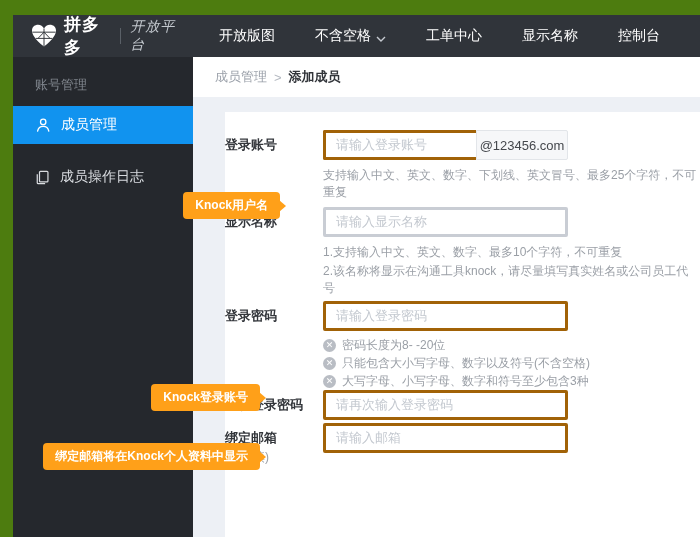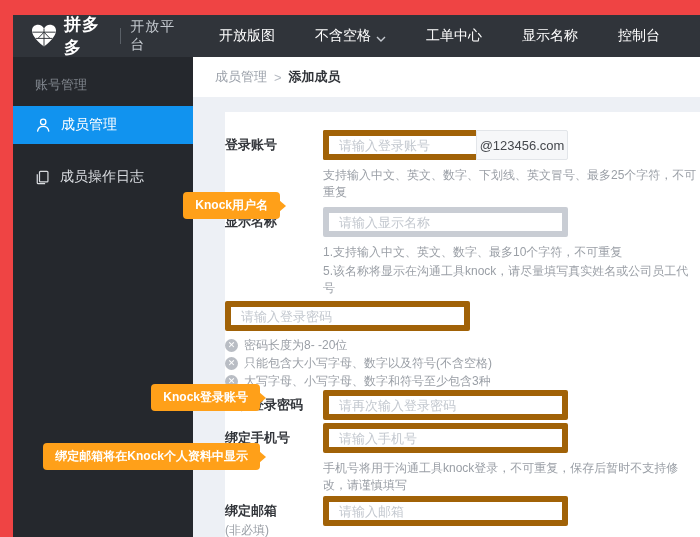--- a/index.html
+++ b/index.html
@@ -1,28 +1,28 @@
 <!DOCTYPE html>
 <html><head>
 <meta charset="utf-8">
 <style>
   * { margin:0; padding:0; box-sizing:border-box; }
   html,body { width:700px; height:537px; }
   body { font-family:"Liberation Sans","DejaVu Sans",sans-serif; }
 
-  .frame { position:relative; width:700px; height:537px; background:#ef4444; overflow:hidden; }
+  .frame { position:relative; width:700px; height:537px; background:#4d7c0f; overflow:hidden; }
   .app { position:absolute; left:13px; top:15px; right:0; bottom:0; display:flex; flex-direction:column; }
 
   
   .navbar { height:42px; background:#30343a; display:flex; align-items:center; flex-shrink:0; padding-left:18px; }
   .brand { display:flex; align-items:center; cursor:pointer; }
   .logo { display:flex; align-items:center; margin-right:7px; }
   .brand-name { color:#fff; font-size:17px; font-weight:bold; letter-spacing:1px; }
   .brand-divider { width:1px; height:16px; background:#5a6067; margin:0 9px; }
-  .brand-sub { color:#c3c8ce; font-size:14px; letter-spacing:1px; }
+  .brand-sub { color:#c3c8ce; font-size:14px; letter-spacing:1px;font-style:italic; }
   .nav-menu { display:flex; align-items:center; margin-left:36px; }
   .nav-item { color:#fff; font-size:14px; margin-right:40px; cursor:pointer; display:flex; align-items:center; white-space:nowrap; }
   .nav-item .chev { margin-left:5px; margin-top:2px; }
 
   
   .body { flex:1; display:flex; min-height:0; }
 
   .sidebar { width:180px; background:#25282d; flex-shrink:0; }
   .side-section { color:#80868e; font-size:13px; padding:19px 0 12px 22px; }
   .side-item { height:38px; display:flex; align-items:center; padding-left:22px; color:#d9dce0; font-size:14px; cursor:pointer; }
@@ -37,21 +37,21 @@
   .bc-current { color:#32353a; font-weight:bold; }
 
   .card { background:#fff; margin:15px 0 0 32px; flex:1; padding-top:18px; }
 
   
   .form-row { display:flex; }
   .form-label { width:98px; flex-shrink:0; text-align:left; padding-right:14px; font-size:13px; color:#33363b; font-weight:600; line-height:30px; }
   .form-label .label-sub { display:block; font-weight:normal; color:#9a9fa6; font-size:12px; line-height:16px; margin-top:-4px; }
   .form-field { min-width:0; }
   .input-group { display:flex; }
-  .input { width:245px; height:30px; border:6px solid #a16207; border-radius:2px; padding:0 10px; font-size:13px; color:#333; outline:none; background:#fff; font-family:Liberation Sans, sans-serif; }
+  .input { width:245px; height:30px; border:3px solid #a16207; border-radius:2px; padding:0 10px; font-size:13px; color:#333; outline:none; background:#fff; font-family:Liberation Serif, serif; }
   .input::placeholder { color:#c3c8cf; }
   .input.bordered { border-color:#c9cdd4; }
   .input.has-addon { width:153px; border-right:none; border-radius:2px 0 0 2px; }
   .addon { width:92px; height:30px; background:#f6f7f9; border:1px solid #e2e5e9; border-radius:0 2px 2px 0; font-size:13px; color:#45484d; display:flex; align-items:center; justify-content:center; }
   .help { font-size:12px; color:#9a9fa6; margin-top:7px; line-height:17px; }
   .help + .help { margin-top:2px; }
   .rules { margin-top:5px; }
   .rule { display:flex; align-items:center; font-size:12px; color:#9a9fa6; height:18px; }
   .x-circle { width:13px; height:13px; border-radius:50%; background:#b9bdc4; color:#fff; font-size:9px; line-height:13px; text-align:center; margin-right:6px; flex-shrink:0; font-weight:bold; }
 
@@ -151,25 +151,26 @@
               </div>
               <div class="help">支持输入中文、英文、数字、下划线、英文冒号、最多25个字符，不可重复</div>
             </div>
           </div>
 
           <div class="form-row r2">
             <div class="form-label">显示名称</div>
             <div class="form-field">
               <input class="input bordered" type="text" placeholder="请输入显示名称" style="">
               <div class="help">1.支持输入中文、英文、数字、最多10个字符，不可重复</div>
-              <div class="help">5.该名称将显示在沟通工具knock，请尽量填写真实姓名或公司员工代号</div>
+              <div class="help">2.该名称将显示在沟通工具knock，请尽量填写真实姓名或公司员工代号</div>
             </div>
           </div>
 
           <div class="form-row r3">
+            <div class="form-label">登录密码</div>
             <div class="form-field">
               <input class="input" type="text" placeholder="请输入登录密码" style="">
               <div class="rules">
                 <div class="rule">
                   <span class="x-circle">✕</span>
                   <span>密码长度为8- -20位</span>
                 </div>
                 <div class="rule">
                   <span class="x-circle">✕</span>
                   <span>只能包含大小写字母、数字以及符号(不含空格)</span>
@@ -182,27 +183,20 @@
             </div>
           </div>
 
           <div class="form-row r4">
             <div class="form-label">确认登录密码</div>
             <div class="form-field">
               <input class="input" type="text" placeholder="请再次输入登录密码" style="">
             </div>
           </div>
 
-          <div class="form-row r5">
-            <div class="form-label">绑定手机号</div>
-            <div class="form-field">
-              <input class="input" type="text" placeholder="请输入手机号" style="">
-              <div class="help">手机号将用于沟通工具knock登录，不可重复，保存后暂时不支持修改，请谨慎填写</div>
-            </div>
-          </div>
 
           <div class="form-row r6">
             <div class="form-label">
               <span>绑定邮箱</span>
               <span class="label-sub">(非必填)</span>
             </div>
             <div class="form-field">
               <input class="input" type="text" placeholder="请输入邮箱" style="">
             </div>
           </div>

